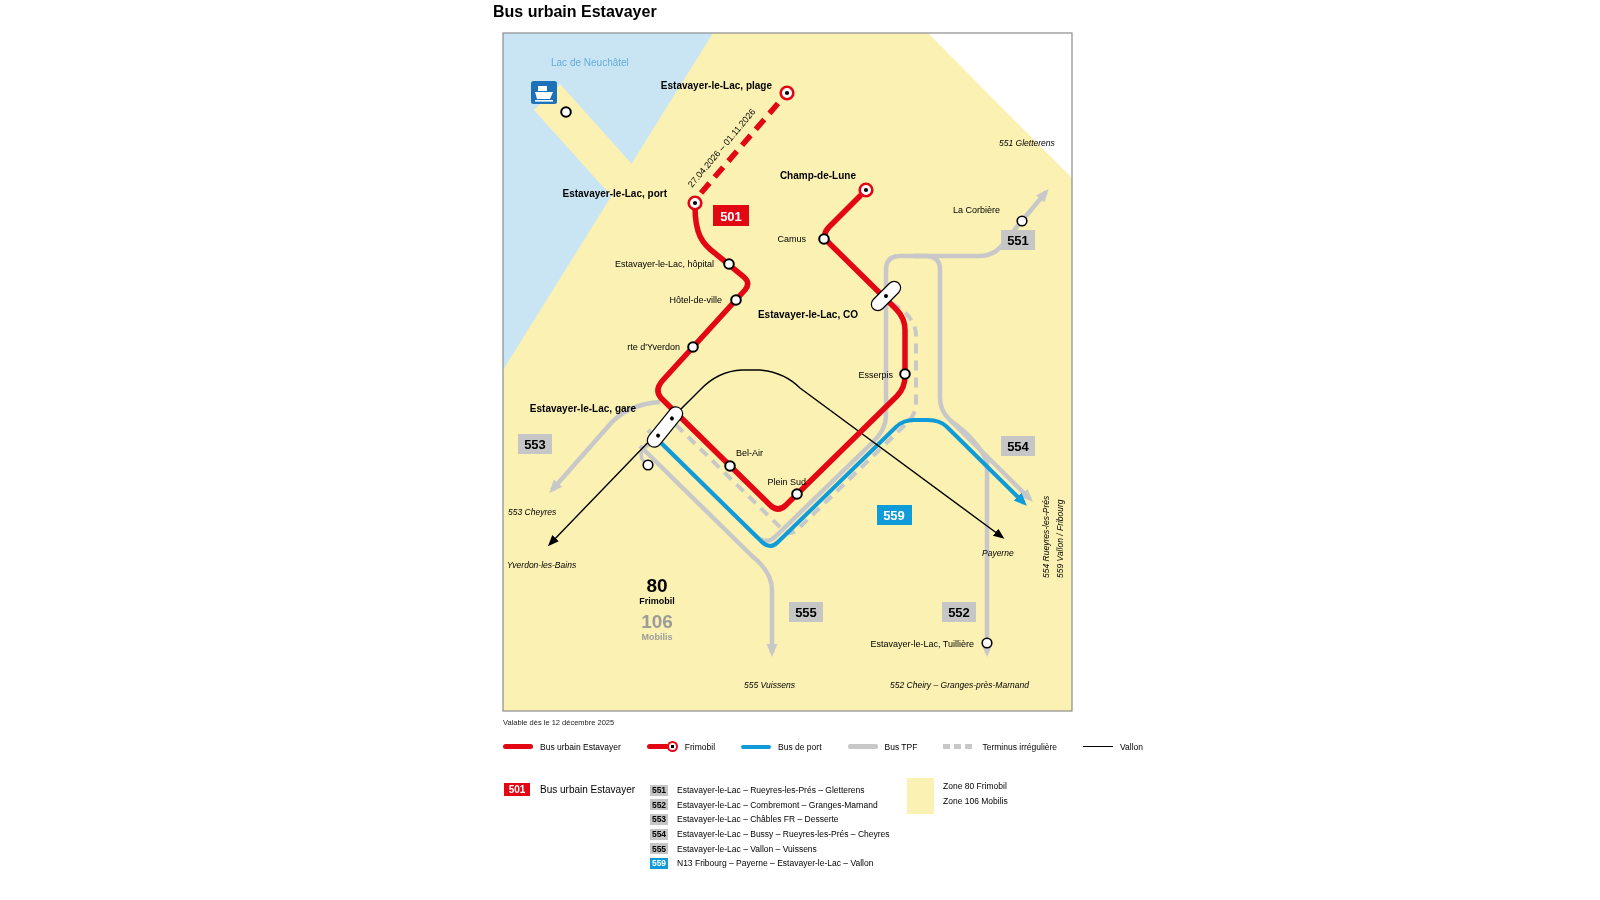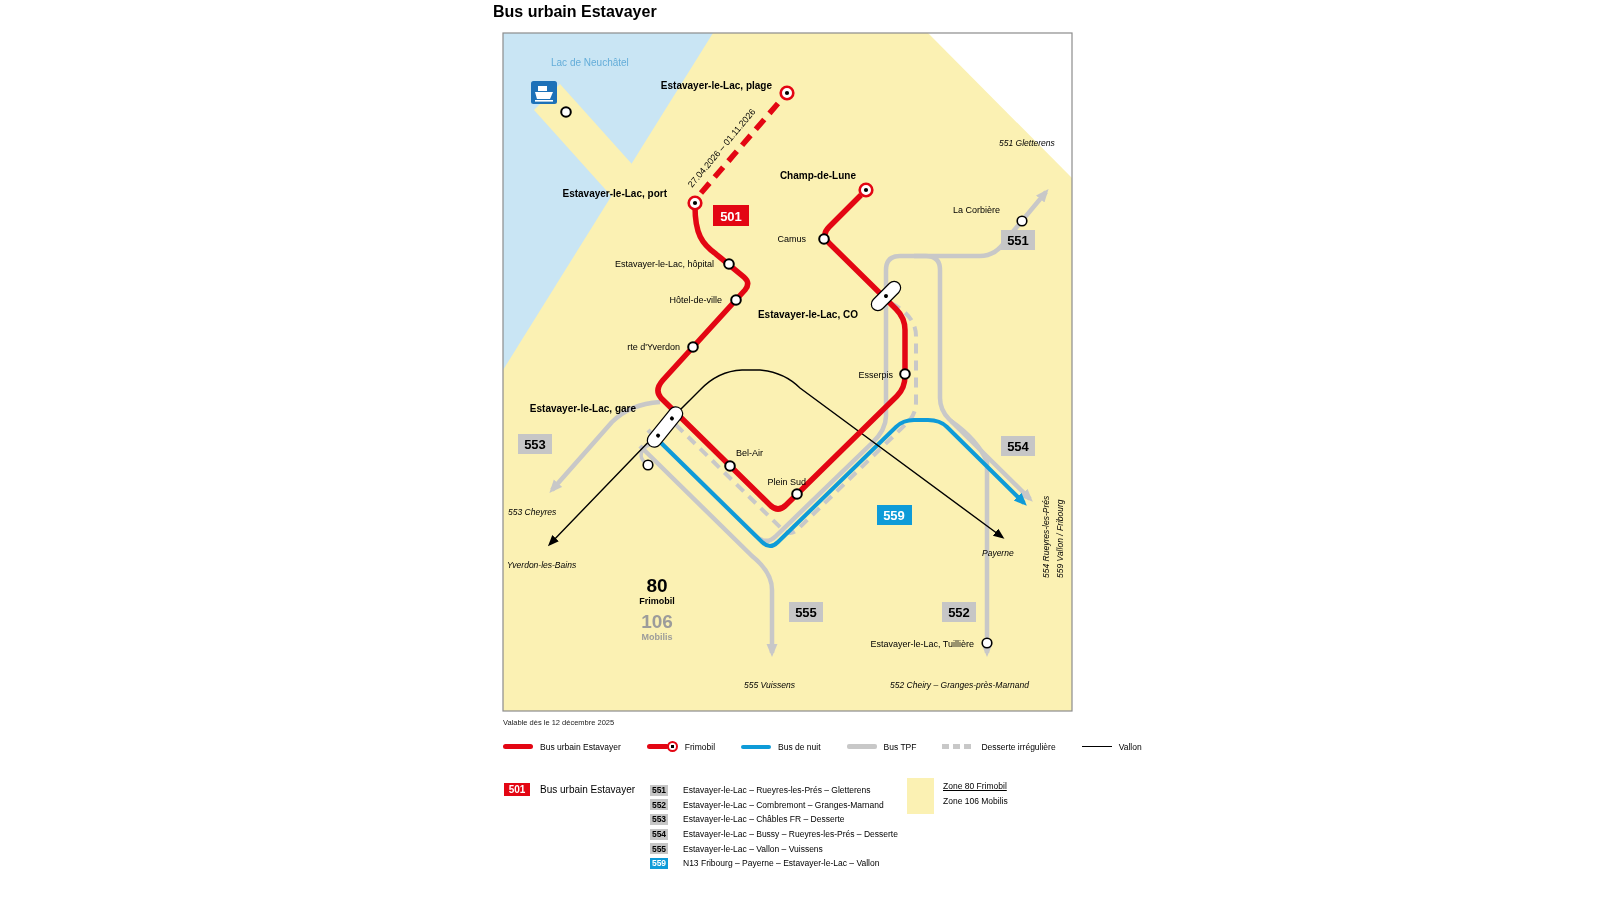--- a/index.html
+++ b/index.html
@@ -21,23 +21,23 @@
   .sw-gdash{width:32px;height:4.5px;background:repeating-linear-gradient(90deg,#C8C8C8 0 7px,#fff 7px 11px);}
   .sw-train{width:30px;height:1.6px;background:#000;}
   
   #route501{left:504px;top:783px;display:flex;align-items:center;}
   .badge501{background:#E30613;color:#fff;font-weight:bold;font-size:10px;padding:1px 4px;min-width:18px;text-align:center;}
   #route501 .lab{margin-left:10px;font-size:10px;color:#000;}
   #routelist{left:650px;top:783px;}
   .rrow{display:flex;align-items:center;height:14.6px;}
   .rbadge{background:#C6C6C6;color:#000;font-weight:bold;font-size:8.5px;width:18px;text-align:center;padding:0.5px 0;flex:none;}
   .rbadge.night{background:#0E9BD8;color:#fff;}
-  .rrow .lab{margin-left:15px;font-size:8.5px;color:#000;white-space:nowrap;}
+  .rrow .lab{margin-left:9px;font-size:8.5px;color:#000;white-space:nowrap;}
   #zoneleg-swatch{left:907px;top:778px;width:27px;height:36px;background:#FBF1B3;}
-  #zonetext1{left:943px;top:781px;font-size:8.5px;color:#000;text-decoration:underline;}
+  #zonetext1{left:943px;top:781px;font-size:8.5px;color:#000;}
   #zonetext2{left:943px;top:796px;font-size:8.5px;color:#000;}
   
   text{font-family:"Liberation Sans",sans-serif;}
   .stop-l{font-size:9px;fill:#000;}
   .stop-b{font-size:10px;font-weight:bold;fill:#000;}
   .dest{font-size:8.5px;font-style:italic;fill:#000;}
   .badge-t{font-size:13px;font-weight:bold;fill:#000;text-anchor:middle;}
   .badge-tw{font-size:13px;font-weight:bold;fill:#fff;text-anchor:middle;}
   .zone-big{font-size:19px;font-weight:bold;text-anchor:middle;}
   .zone-small{font-size:9px;font-weight:bold;text-anchor:middle;}
@@ -192,29 +192,29 @@
     <span class="sw sw-red"></span>
     <span class="lab">Bus urbain Estavayer</span>
   </div>
   <div class="lg-item">
     <span class="sw sw-red-short"></span>
     <span class="term-dot"></span>
     <span class="lab">Frimobil</span>
   </div>
   <div class="lg-item">
     <span class="sw sw-blue"></span>
-    <span class="lab">Bus de nuit</span>
+    <span class="lab">Bus de port</span>
   </div>
   <div class="lg-item">
     <span class="sw sw-gray"></span>
     <span class="lab">Bus TPF</span>
   </div>
   <div class="lg-item">
     <span class="sw sw-gdash"></span>
-    <span class="lab">Desserte irrégulière</span>
+    <span class="lab">Terminus irrégulière</span>
   </div>
   <div class="lg-item">
     <span class="sw sw-train"></span>
     <span class="lab">Vallon</span>
   </div>
 </div>
 
 <div id="route501" class="abs">
   <span class="badge501">501</span>
   <span class="lab">Bus urbain Estavayer</span>
@@ -228,21 +228,21 @@
   <div class="rrow">
     <span class="rbadge">552</span>
     <span class="lab">Estavayer-le-Lac – Combremont – Granges-Marnand</span>
   </div>
   <div class="rrow">
     <span class="rbadge">553</span>
     <span class="lab">Estavayer-le-Lac – Châbles FR – Desserte</span>
   </div>
   <div class="rrow">
     <span class="rbadge">554</span>
-    <span class="lab">Estavayer-le-Lac – Bussy – Rueyres-les-Prés – Desserte</span>
+    <span class="lab">Estavayer-le-Lac – Bussy – Rueyres-les-Prés – Cheyres</span>
   </div>
   <div class="rrow">
     <span class="rbadge">555</span>
     <span class="lab">Estavayer-le-Lac – Vallon – Vuissens</span>
   </div>
   <div class="rrow">
     <span class="rbadge night">559</span>
     <span class="lab">N13 Fribourg – Payerne – Estavayer-le-Lac – Vallon</span>
   </div>
 </div>

